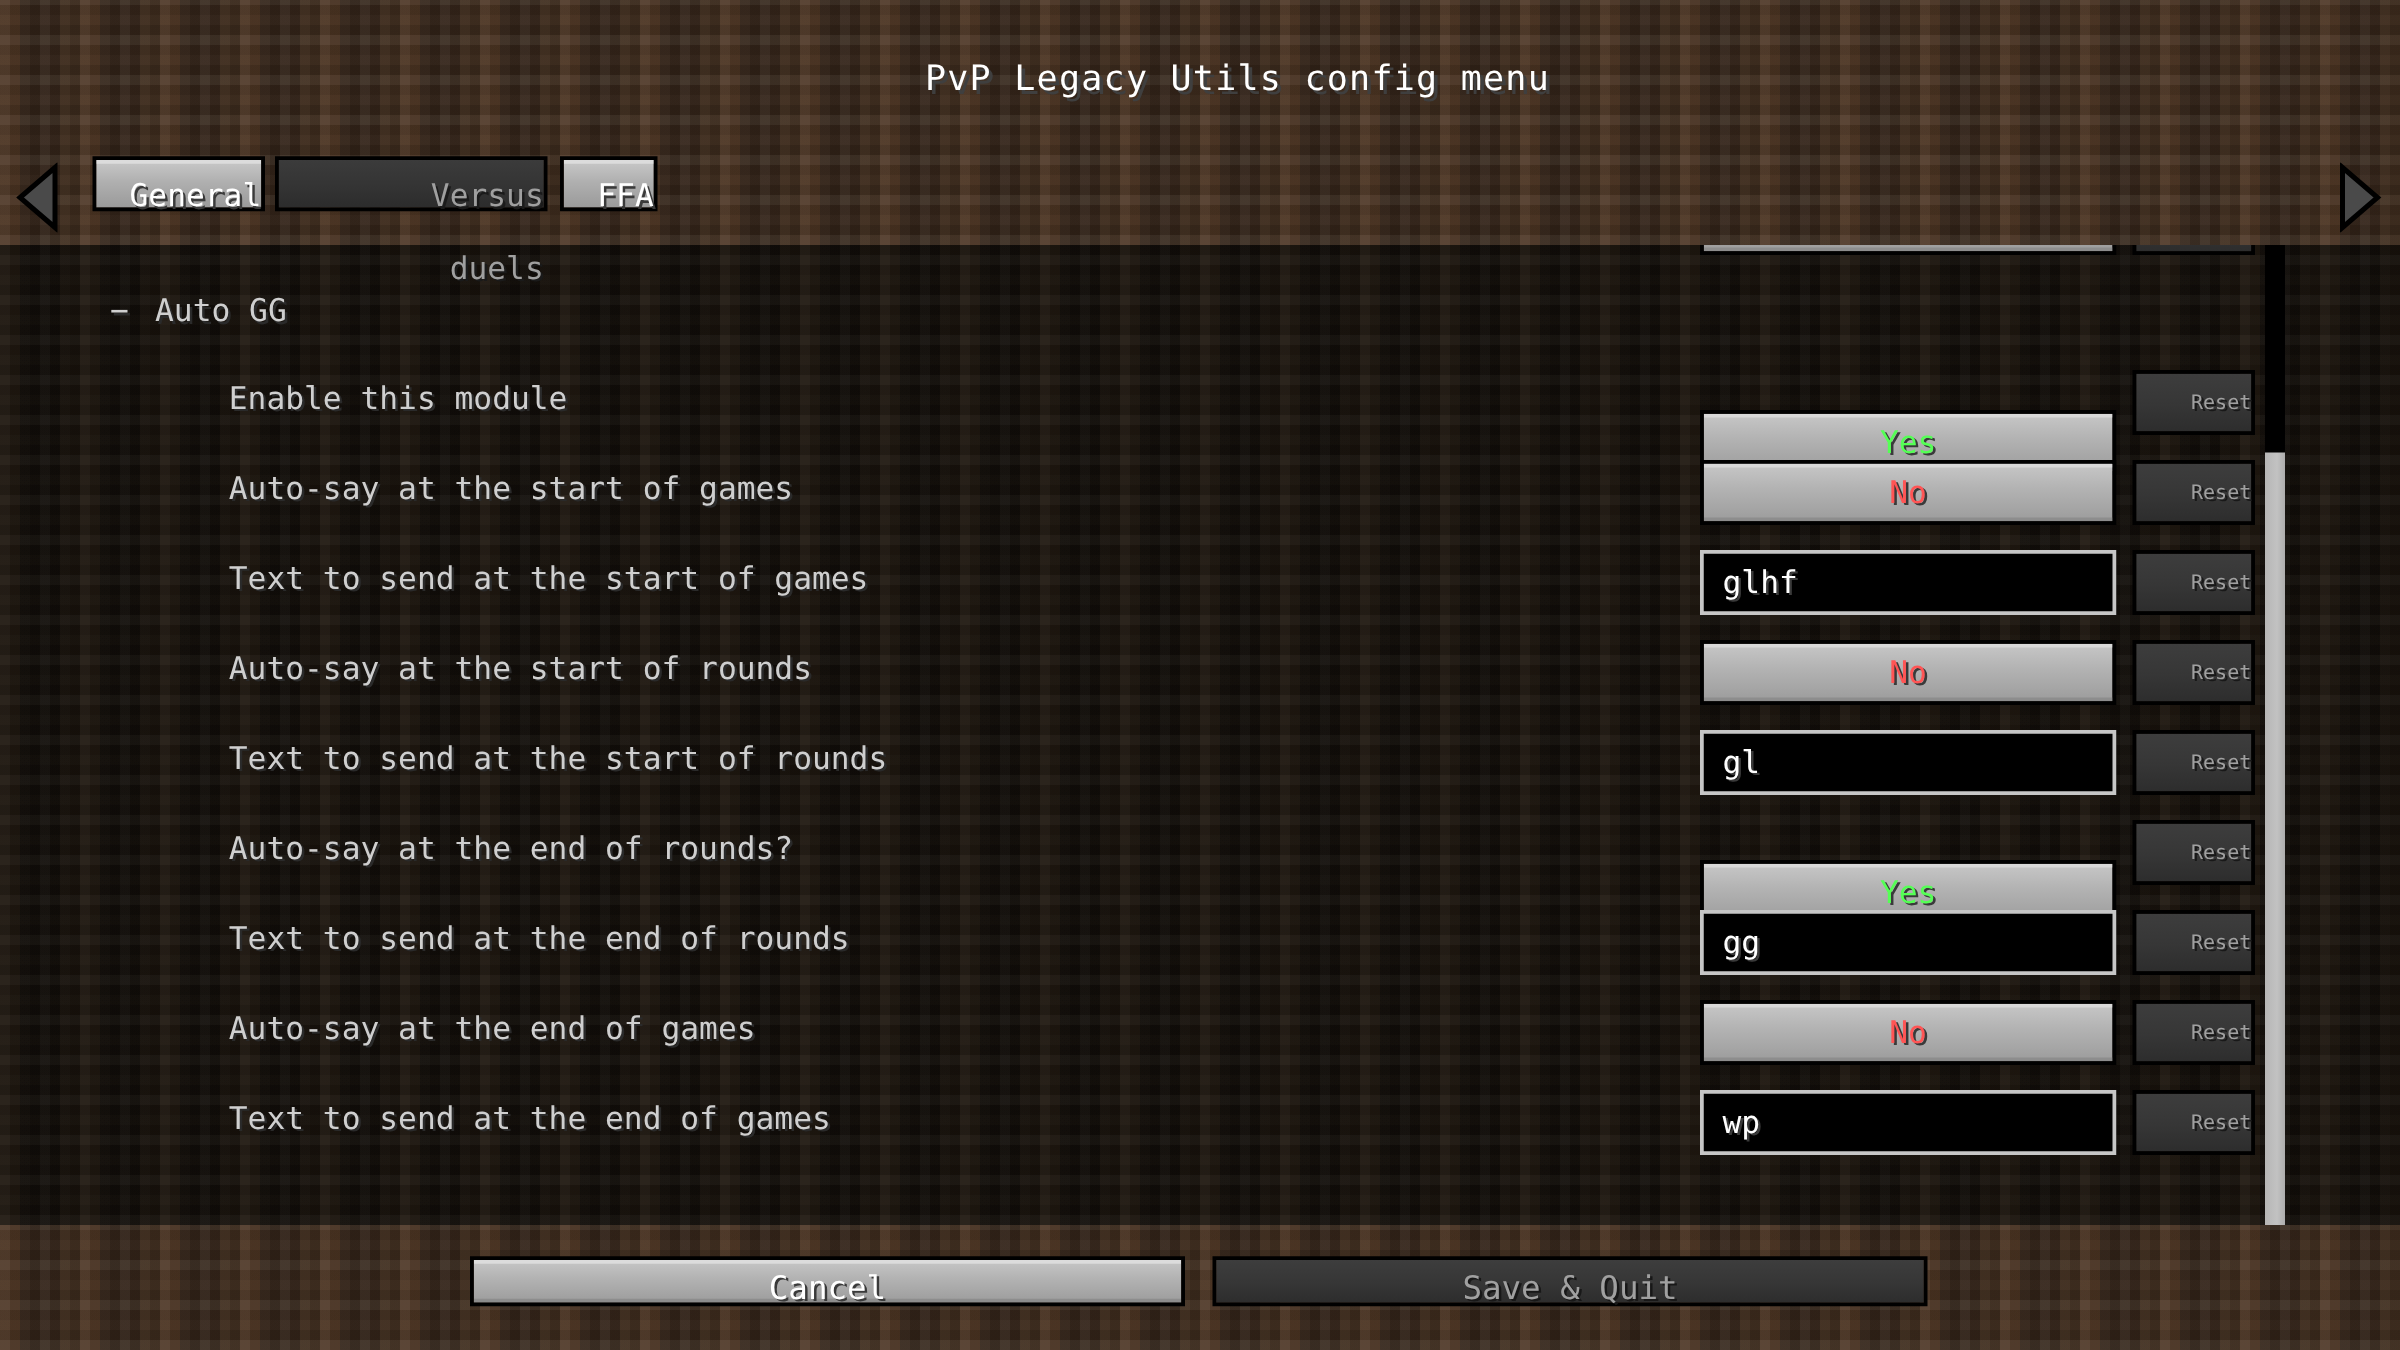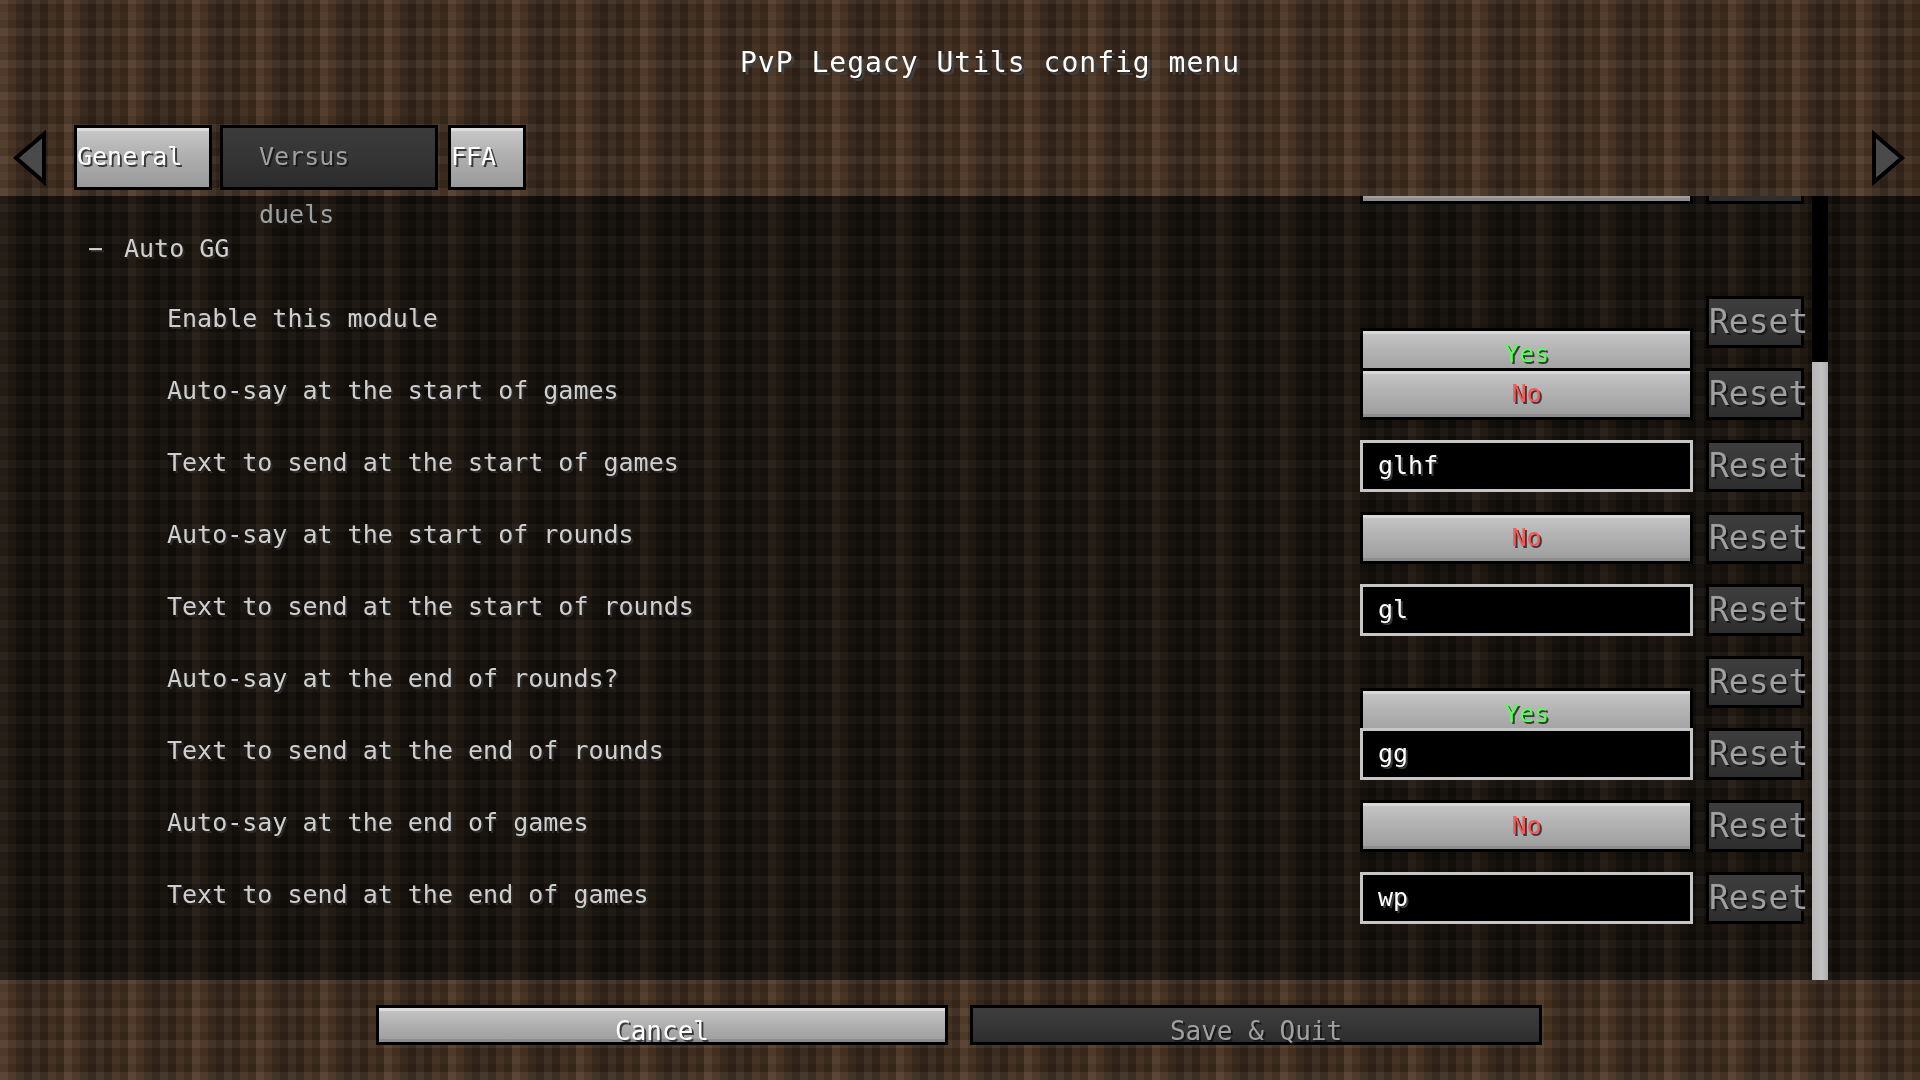--- a/index.html
+++ b/index.html
@@ -30,21 +30,21 @@
   
   #header{position:absolute;left:0;top:0;width:1920px;height:196px;}
   #title{
     position:absolute;left:0;top:46px;width:1884px;text-align:center;
     font-size:28px;color:#ffffff;letter-spacing:1px;
     text-shadow:3px 3px 0 #3f3f3f;
     padding-left:48px;
   }
   #tabbar{position:absolute;left:0;top:125px;width:1920px;height:66px;}
   .tab{
-    position:absolute;top:0;height:65px;line-height:58px;text-align:left;
+    position:absolute;top:0;height:44px;line-height:58px;text-align:right;
     font-size:25px;border:3px solid #000;box-sizing:border-box;
     text-shadow:2px 2px 0 #3a3a3a;
   }
   .tab.light{
     background:linear-gradient(180deg,#c9c9c9 0%,#b0b0b0 45%,#9a9a9a 100%);
     color:#ffffff;box-shadow:inset 0 3px 0 #dcdcdc;
   }
   .tab.dark{
     background:linear-gradient(180deg,#3b3b3b 0%,#343434 55%,#2c2c2c 100%);
     color:#9f9f9f;text-shadow:2px 2px 0 #1a1a1a;
@@ -55,21 +55,21 @@
   .navarrow{position:absolute;top:130px;width:46px;height:56px;cursor:pointer;}
   #nav-left{left:10px;}
   #nav-right{left:1862px;}
 
   
   #list{
     position:absolute;left:0;top:196px;width:1920px;height:784px;overflow:hidden;
   }
   .row{position:absolute;left:0;width:1920px;height:72px;}
   .row-label{
-    position:absolute;left:167px;top:16px;font-size:25px;color:#cfcfcf;
+    position:absolute;left:183px;top:16px;font-size:25px;color:#cfcfcf;
     text-shadow:2px 2px 0 #2a2a2a;white-space:nowrap;
   }
   .cat{position:absolute;left:0;width:1920px;height:72px;}
   .cat-dash{
     position:absolute;left:88px;top:18px;font-size:25px;color:#cfcfcf;
     text-shadow:2px 2px 0 #2a2a2a;
   }
   .cat-label{
     position:absolute;left:124px;top:18px;font-size:25px;color:#cfcfcf;
     text-shadow:2px 2px 0 #2a2a2a;white-space:nowrap;
@@ -88,21 +88,21 @@
   .textfield{
     border:3px solid #c6c6c6;background:#000000;
     line-height:46px;font-size:25px;color:#ffffff;
     padding-left:15px;text-shadow:2px 2px 0 #3a3a3a;
     white-space:nowrap;overflow:hidden;
   }
   .reset{
     position:absolute;left:1706px;top:8px;width:98px;height:52px;box-sizing:border-box;
     border:3px solid #000;
     background:linear-gradient(180deg,#3d3d3d 0%,#363636 55%,#2d2d2d 100%);
-    color:#a0a0a0;text-align:left;line-height:46px;font-size:33px;
+    color:#a0a0a0;text-align:right;line-height:46px;font-size:16px;
     text-shadow:2px 2px 0 #181818;
   }
 
   
   #scroll-track{position:absolute;left:1812px;top:196px;width:16px;height:784px;background:#000;}
   #scroll-thumb{position:absolute;left:1812px;top:362px;width:16px;height:618px;
     background:linear-gradient(90deg,#b6b6b6 0%,#c2c2c2 60%,#aeaeae 100%);}
 
   
   #footer{position:absolute;left:0;top:980px;width:1920px;height:100px;}

